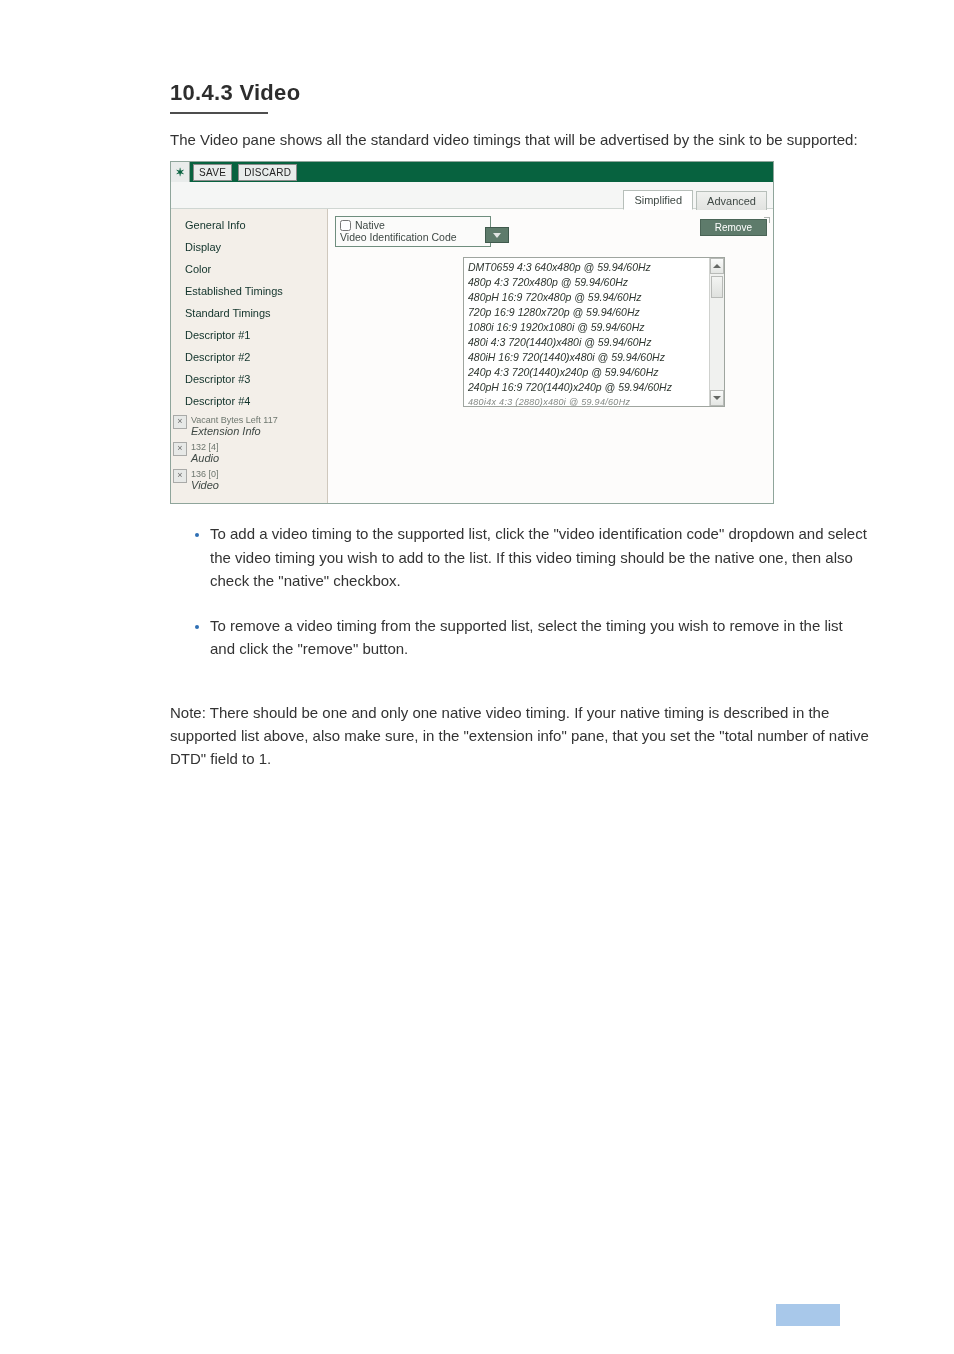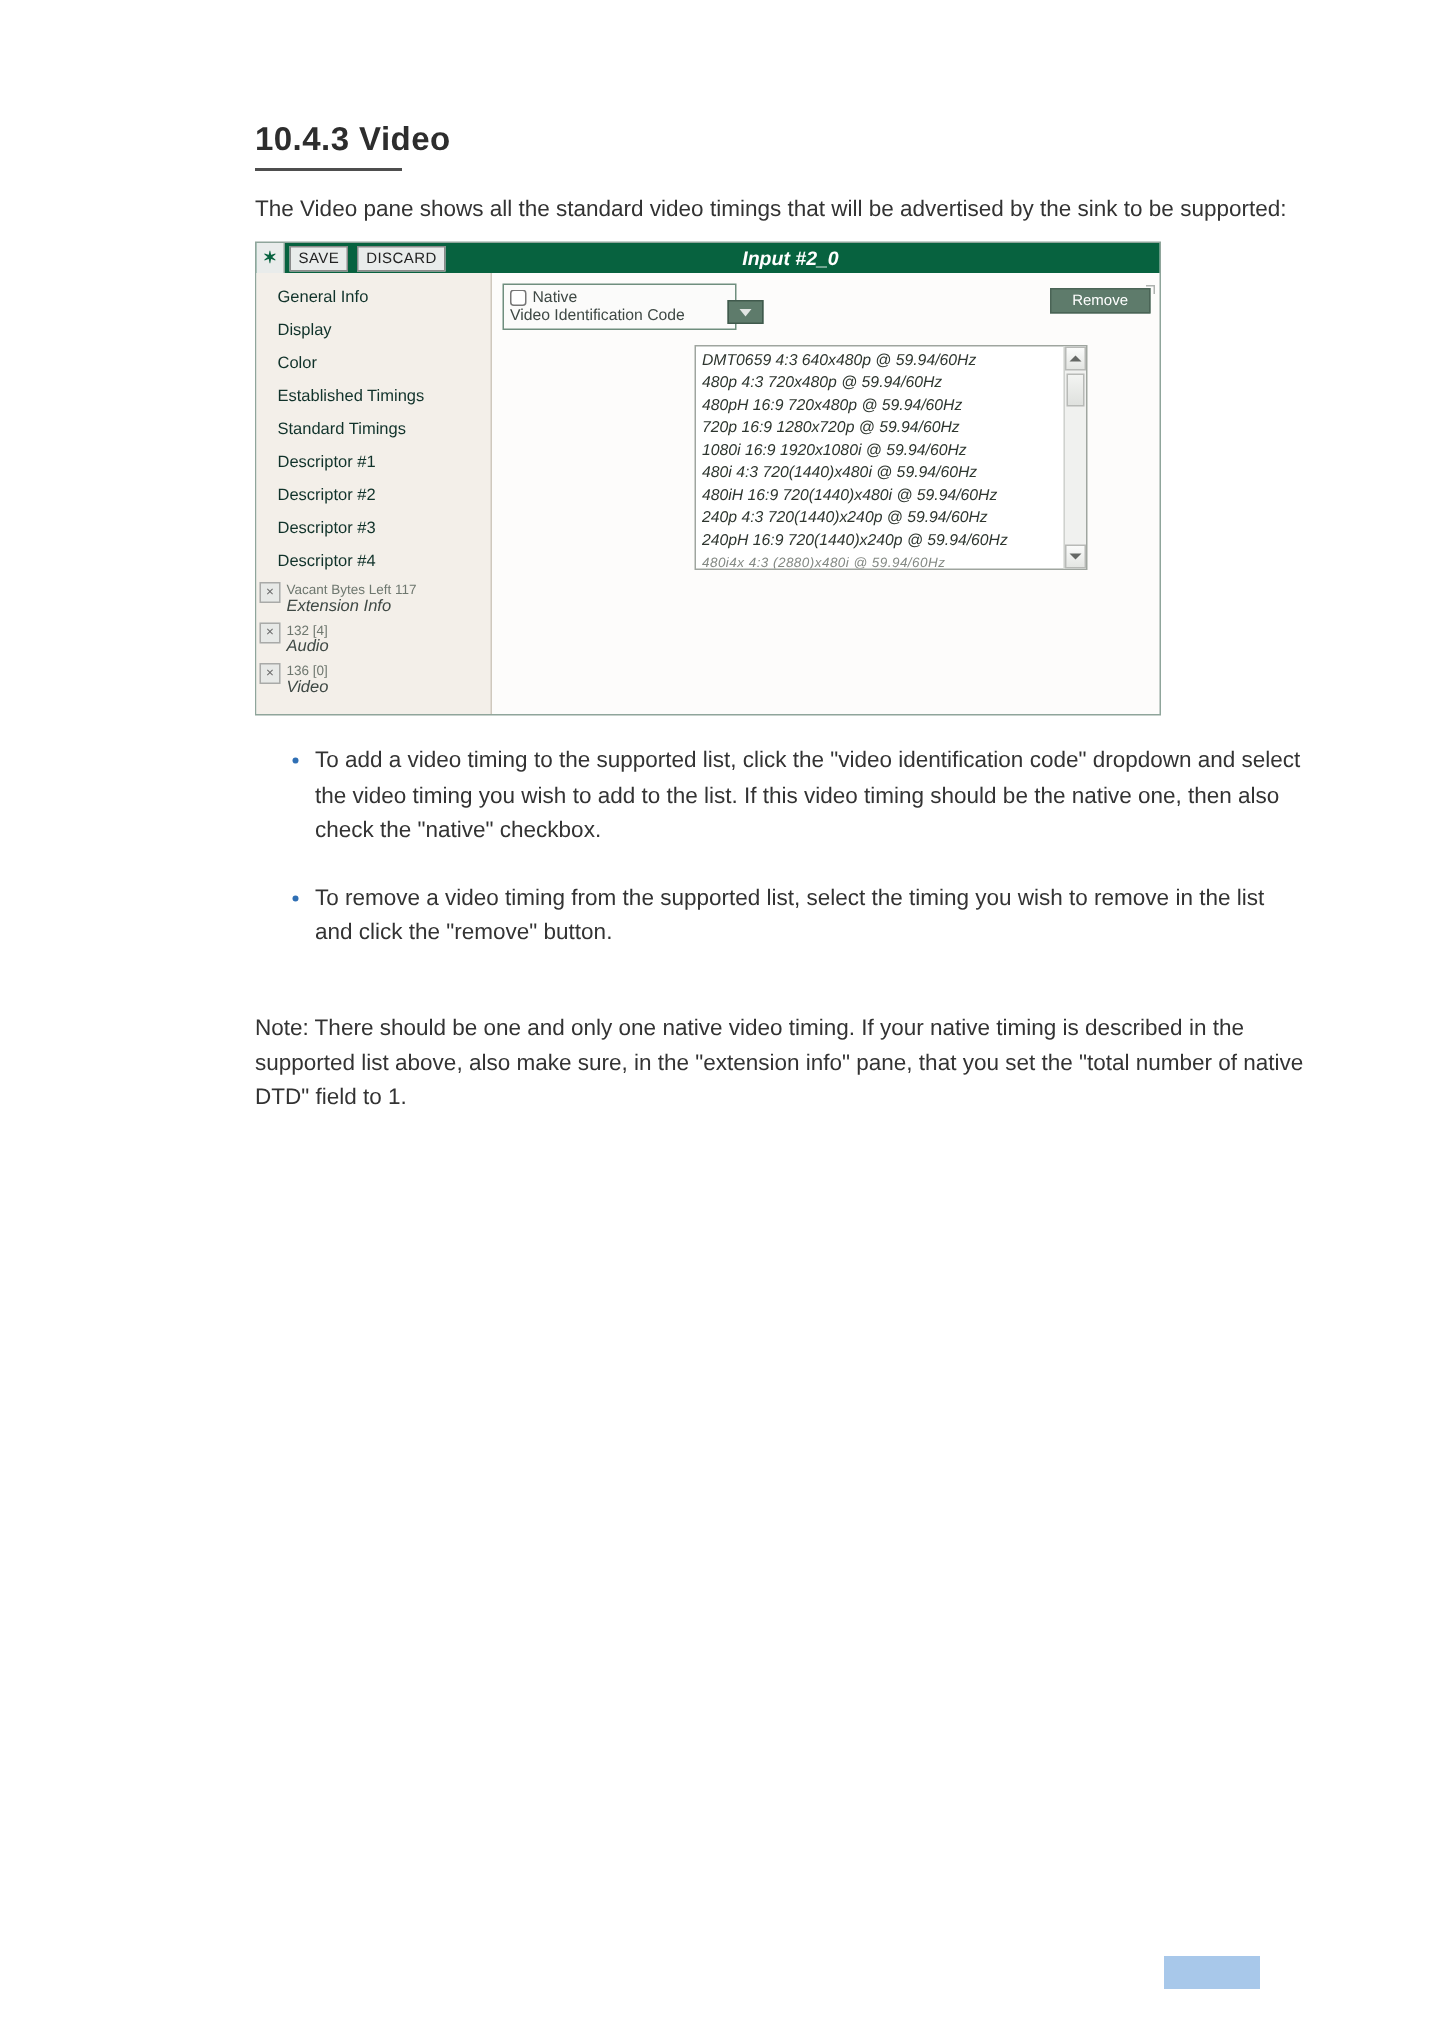--- a/index.html
+++ b/index.html
@@ -342,25 +342,26 @@
     <h2 class="sec-hdr">10.4.3 Video</h2>
     <div class="underline"></div>
 
     <p class="body-text">The Video pane shows all the standard video timings that will be advertised by the sink to be supported:</p>
 
     <div class="shot">
       <div class="titlebar">
         <div class="star">✶</div>
         <div class="btn save">SAVE</div>
         <div class="btn">DISCARD</div>
-        <div class="title-spacer">
-          <div class="title-center">Input #2_0</div>
-        </div>
       </div>
 
+      <div class="tabrow">
+        <div class="tab active">Simplified</div>
+        <div class="tab inactive">Advanced</div>
+      </div>
 
       <div class="body">
         <div class="sidebar">
           <div class="item">General Info</div>
           <div class="item">Display</div>
           <div class="item">Color</div>
           <div class="item">Established Timings</div>
           <div class="item">Standard Timings</div>
           <div class="item">Descriptor #1</div>
           <div class="item">Descriptor #2</div>

